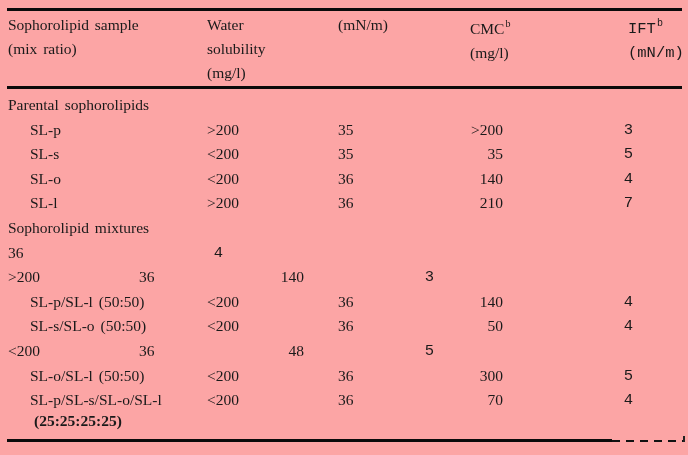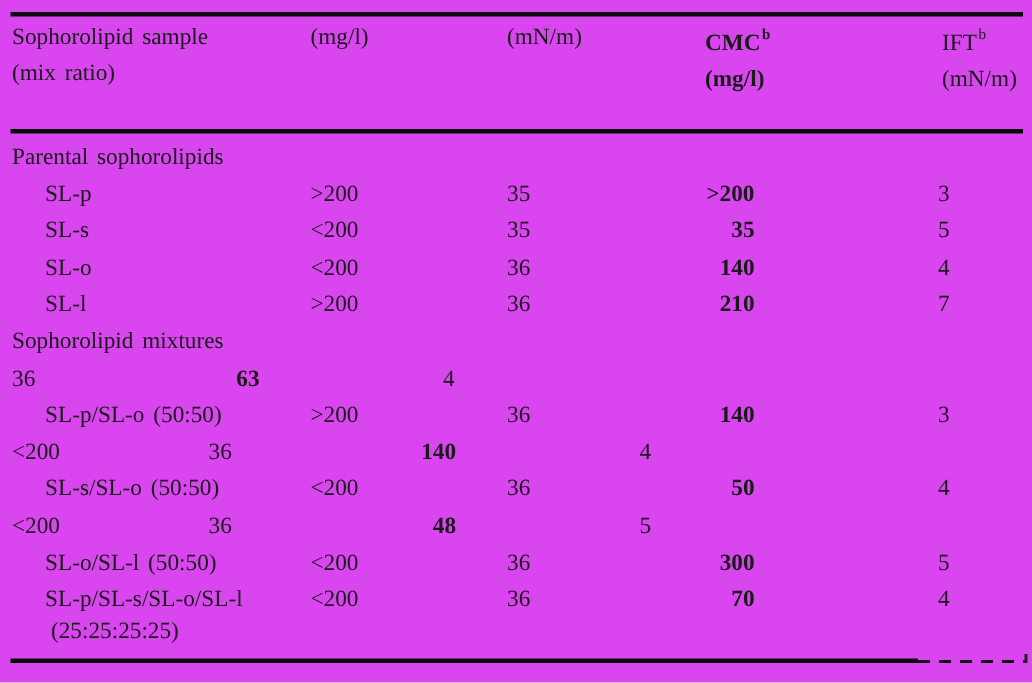--- a/index.html
+++ b/index.html
@@ -4,21 +4,21 @@
 <style>
   html, body {
     margin: 0;
     padding: 0;
     background: #ffffff;
   }
   .page {
     position: relative;
     width: 688px;
     height: 455px;
-    background: #d946ef;
+    background: #fca5a5;
     font-family: "Liberation Serif", "DejaVu Serif", serif;
     color: #1a1a1a;
     font-size: 15.5px;
     overflow: hidden;
     word-spacing: 2px;
   }
   .rule {
     position: absolute;
     left: 7px;
     width: 675px;
@@ -64,22 +64,22 @@
     position: relative;
     top: -1px;
     left: 1px;
     word-spacing: 0;
   }
 
   
   .c1 { width: 199px; padding-left: 8px;  box-sizing: border-box; }
   .c2 { width: 131px; padding-left: 8px;  box-sizing: border-box; }
   .c3 { width: 95px;  padding-left: 8px;  box-sizing: border-box; }
-  .c4 { width: 80px;  box-sizing: border-box; font-weight: bold; }
-  .c5 { width: 183px; box-sizing: border-box; }
+  .c4 { width: 80px;  box-sizing: border-box; }
+  .c5 { width: 183px; box-sizing: border-box; font-family: Liberation Mono, monospace; }
 
   .th.c4 { padding-left: 45px; }
   .th.c5 { padding-left: 123px; }
 
   
   .tbody {
     position: absolute;
     top: 93px;
     left: 0;
     width: 688px;
@@ -94,36 +94,38 @@
   .section-cell {
     width: 688px;
     padding-left: 8px;
     box-sizing: border-box;
     white-space: nowrap;
   }
   .cell { white-space: nowrap; }
   .sample { padding-left: 30px; }
   .num4 { text-align: right; padding-right: 2px; }
   .num5 { text-align: right; padding-right: 55px; }
-  .line2 { padding-left: 4px; line-height: 22px; margin-top: -2px; }
+  .line2 { padding-left: 4px; line-height: 22px; margin-top: -2px; font-weight: bold; }
   .sample-2line { line-height: 24px; }
 </style>
 </head>
 <body>
 
 <div class="page">
 
   <div class="rule rule-top"></div>
 
   <div class="thead">
     <div class="th c1">
       <div class="th-line">Sophorolipid sample</div>
       <div class="th-line">(mix ratio)</div>
     </div>
     <div class="th c2">
+      <div class="th-line">Water</div>
+      <div class="th-line">solubility</div>
       <div class="th-line">(mg/l)</div>
     </div>
     <div class="th c3">
       <div class="th-line">(mN/m)</div>
     </div>
     <div class="th c4">
       <div class="th-line"><span>CMC</span><sup class="fn">b</sup></div>
       <div class="th-line">(mg/l)</div>
     </div>
     <div class="th c5">
@@ -171,33 +173,32 @@
       <div class="cell c4 num4">210</div>
       <div class="cell c5 num5">7</div>
     </div>
 
     <div class="row">
       <div class="section-cell">Sophorolipid mixtures</div>
     </div>
 
     <div class="row">
       <div class="cell c3">36</div>
-      <div class="cell c4 num4">63</div>
-      <div class="cell c5 num5">4</div>
-    </div>
-
-    <div class="row">
-      <div class="cell c1 sample">SL-p/SL-o (50:50)</div>
+      <div class="cell c5 num5">4</div>
+    </div>
+
+    <div class="row">
       <div class="cell c2">&gt;200</div>
       <div class="cell c3">36</div>
       <div class="cell c4 num4">140</div>
       <div class="cell c5 num5">3</div>
     </div>
 
     <div class="row">
+      <div class="cell c1 sample">SL-p/SL-l (50:50)</div>
       <div class="cell c2">&lt;200</div>
       <div class="cell c3">36</div>
       <div class="cell c4 num4">140</div>
       <div class="cell c5 num5">4</div>
     </div>
 
     <div class="row">
       <div class="cell c1 sample">SL-s/SL-o (50:50)</div>
       <div class="cell c2">&lt;200</div>
       <div class="cell c3">36</div>

